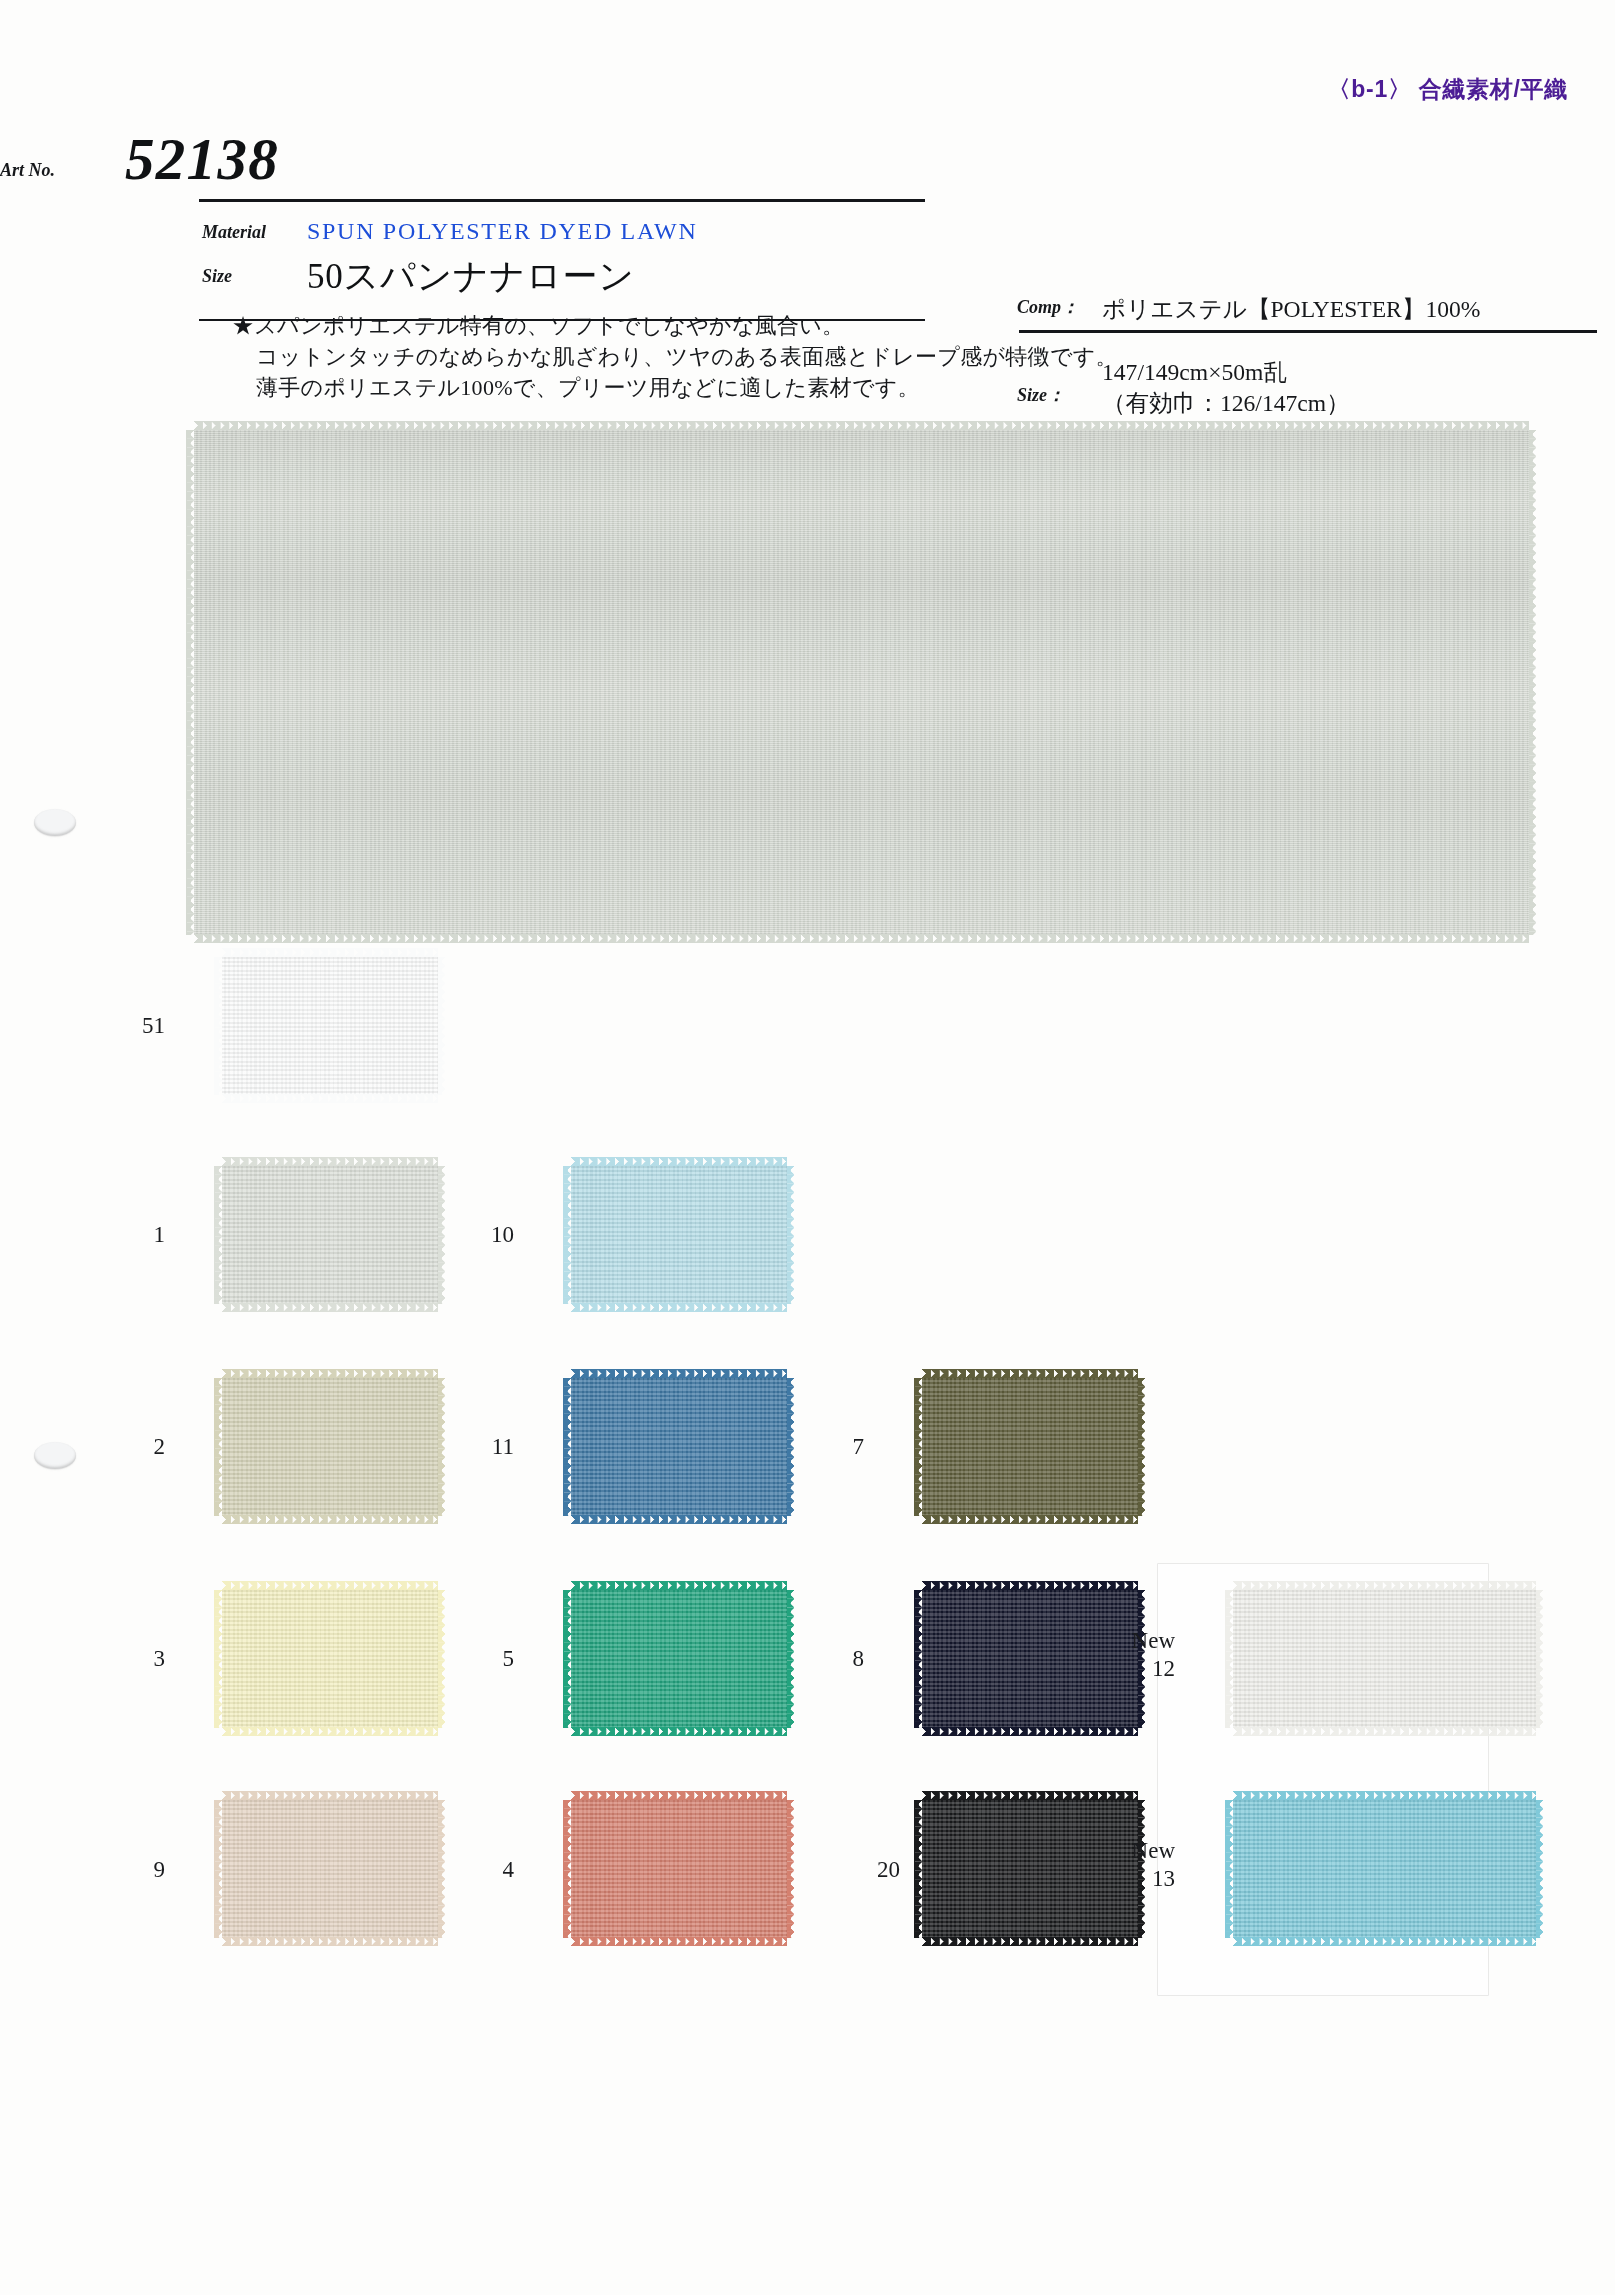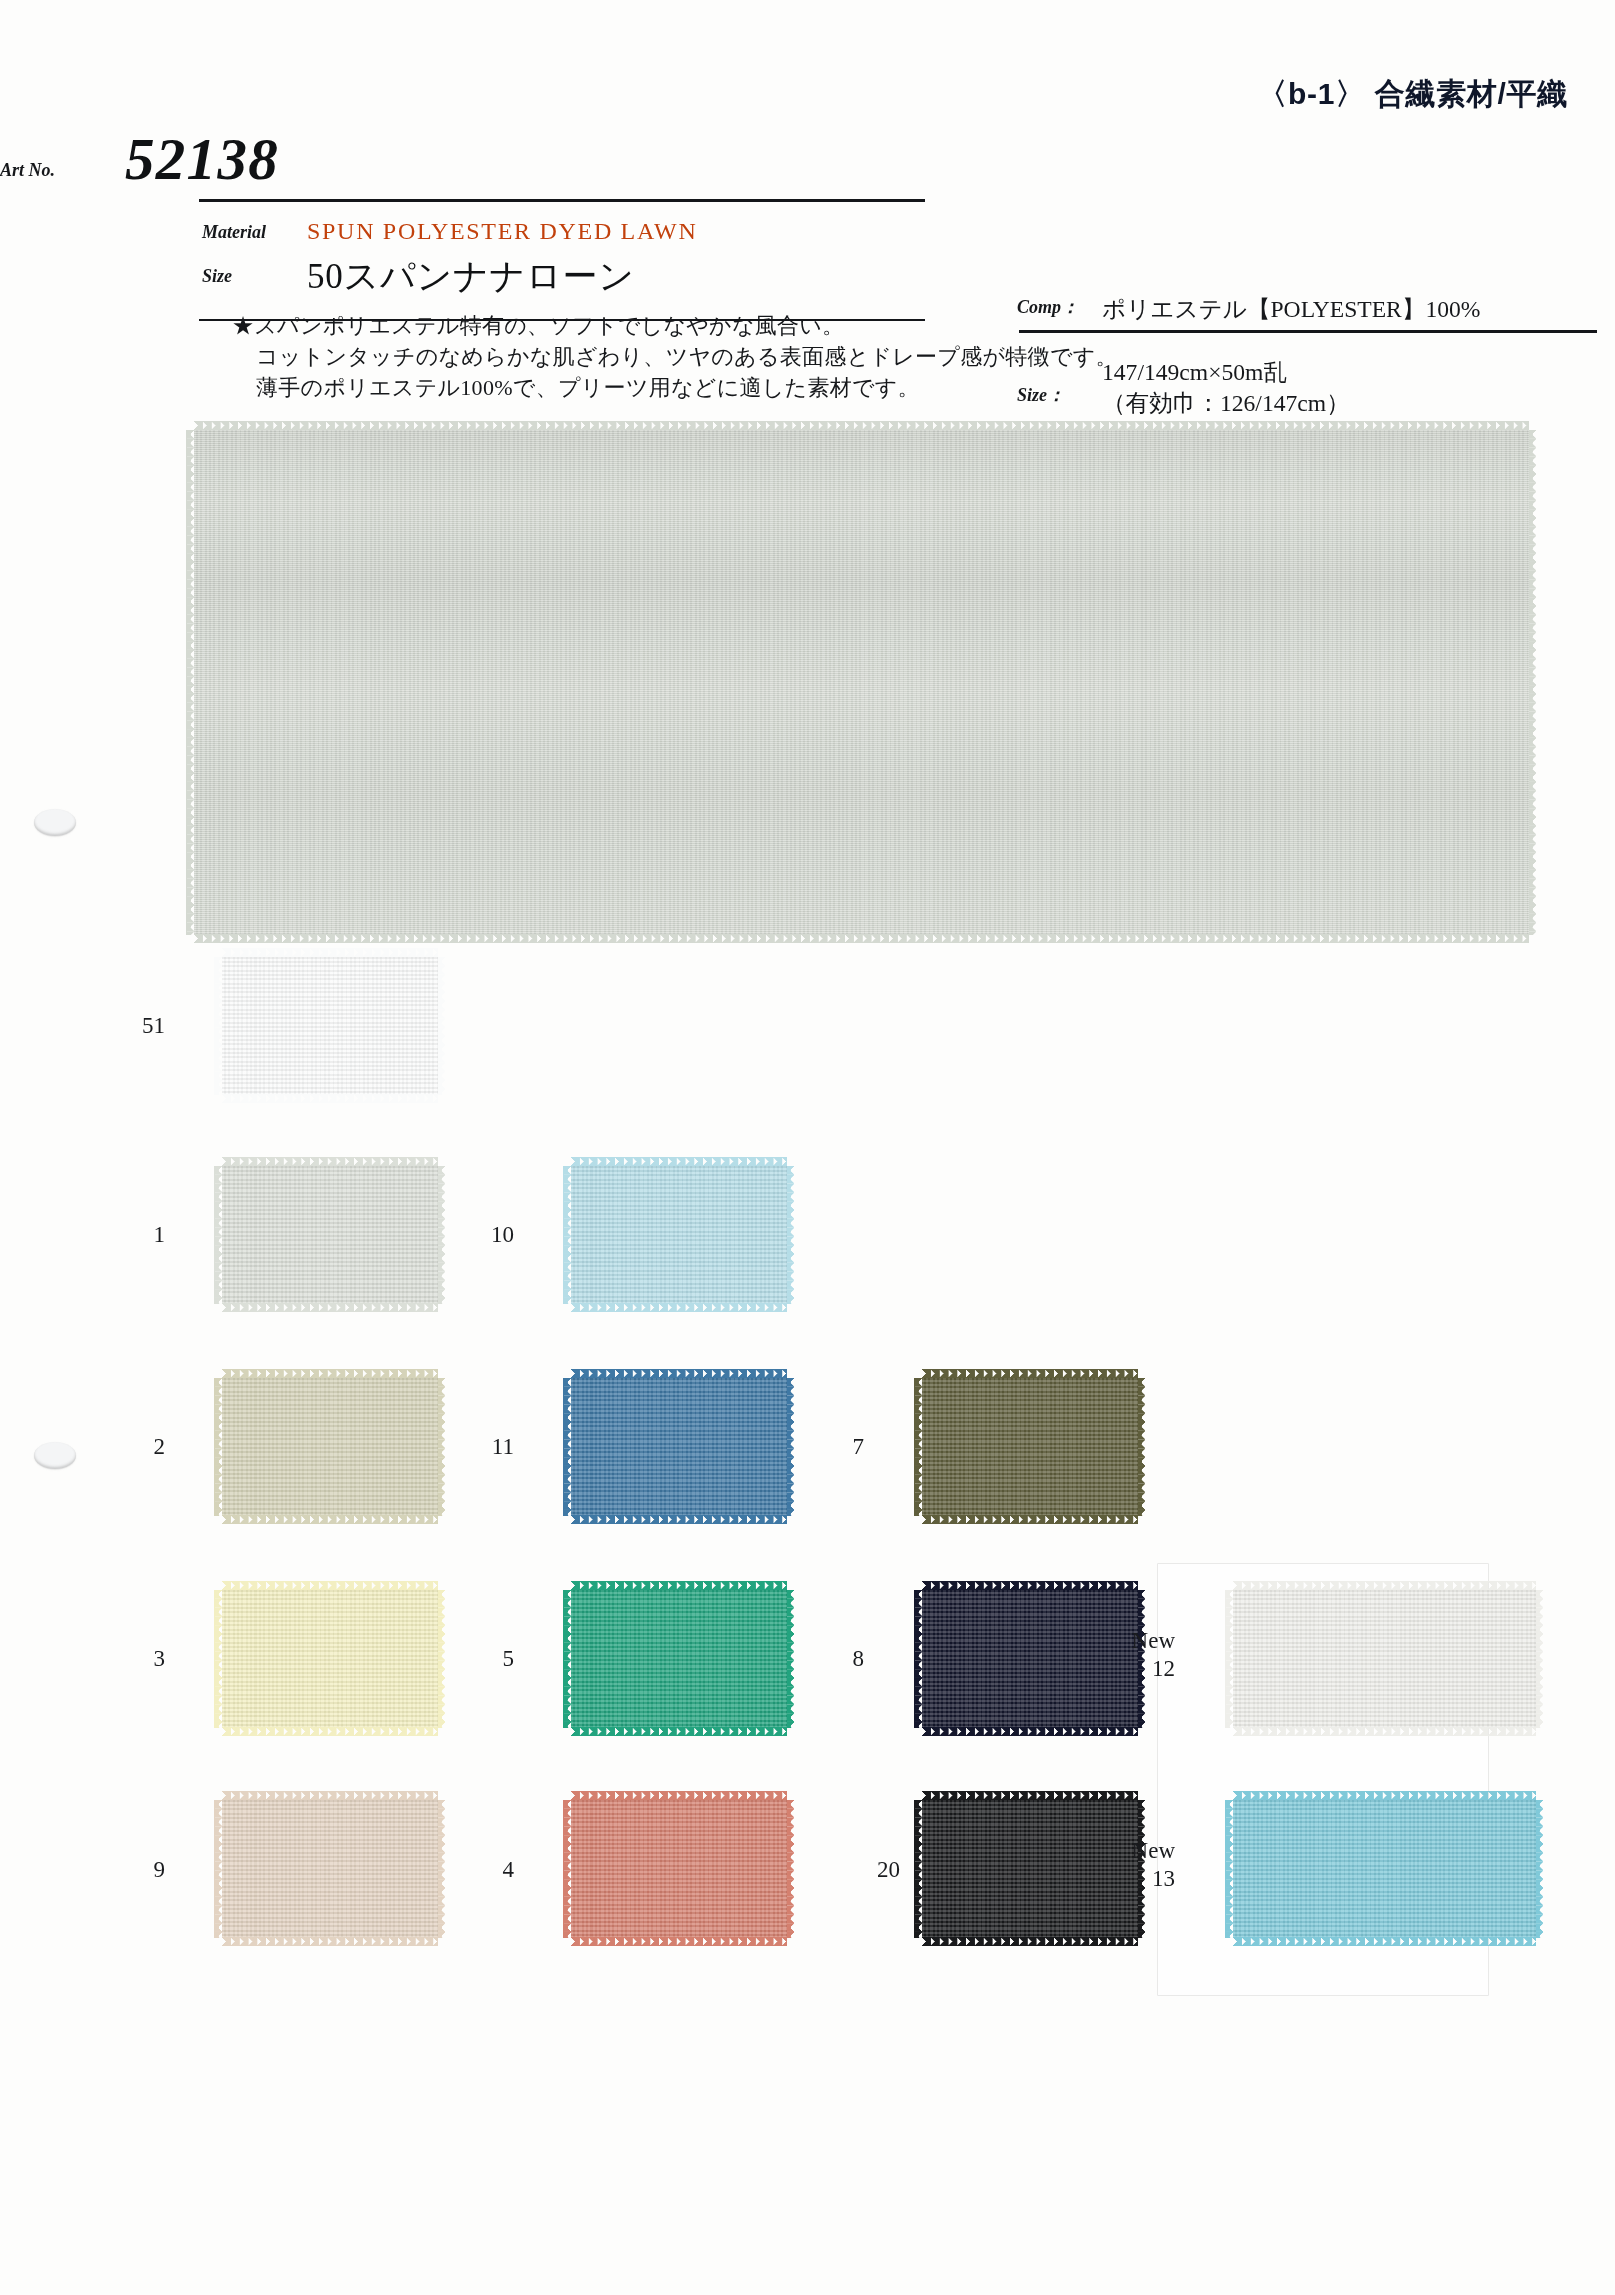--- a/index.html
+++ b/index.html
@@ -15,23 +15,23 @@
     position:absolute;inset:0;
     background:#fdfdfc;
   }
 
   
   .cat-header{
     position:absolute;
     top:74px; right:47px;
     font-family:"Liberation Sans", sans-serif;
     font-weight:bold;
-    font-size:30px;
+    font-size:23px;
     letter-spacing:0.7px;
-    color:#0f172a;
+    color:#4c1d95;
     white-space:nowrap;
   }
 
   
   .info{
     position:absolute;
     top:128px; left:0; right:0;
     height:175px;
   }
   .lbl{
@@ -58,21 +58,21 @@
   .rule-left-1{left:199px;top:71px;width:726px;height:2.7px;}
   .rule-left-2{left:199px;top:191px;width:726px;height:2px;}
 
   .mat-lbl{position:absolute;left:202px;top:94px;}
   .name-lbl{position:absolute;left:202px;top:138px;}
   .mat-en{
     position:absolute;left:307px;top:90px;
     font-family:"Liberation Serif", serif;
     font-size:24px;
     letter-spacing:1.7px;
-    color:#c2410c;
+    color:#1d4ed8;
     white-space:nowrap;
   }
   .mat-jp{
     position:absolute;left:307px;top:125px;
     font-family:"Liberation Serif", serif;
     font-size:35px;
     letter-spacing:0.7px;
     color:#101214;
     white-space:nowrap;
   }

